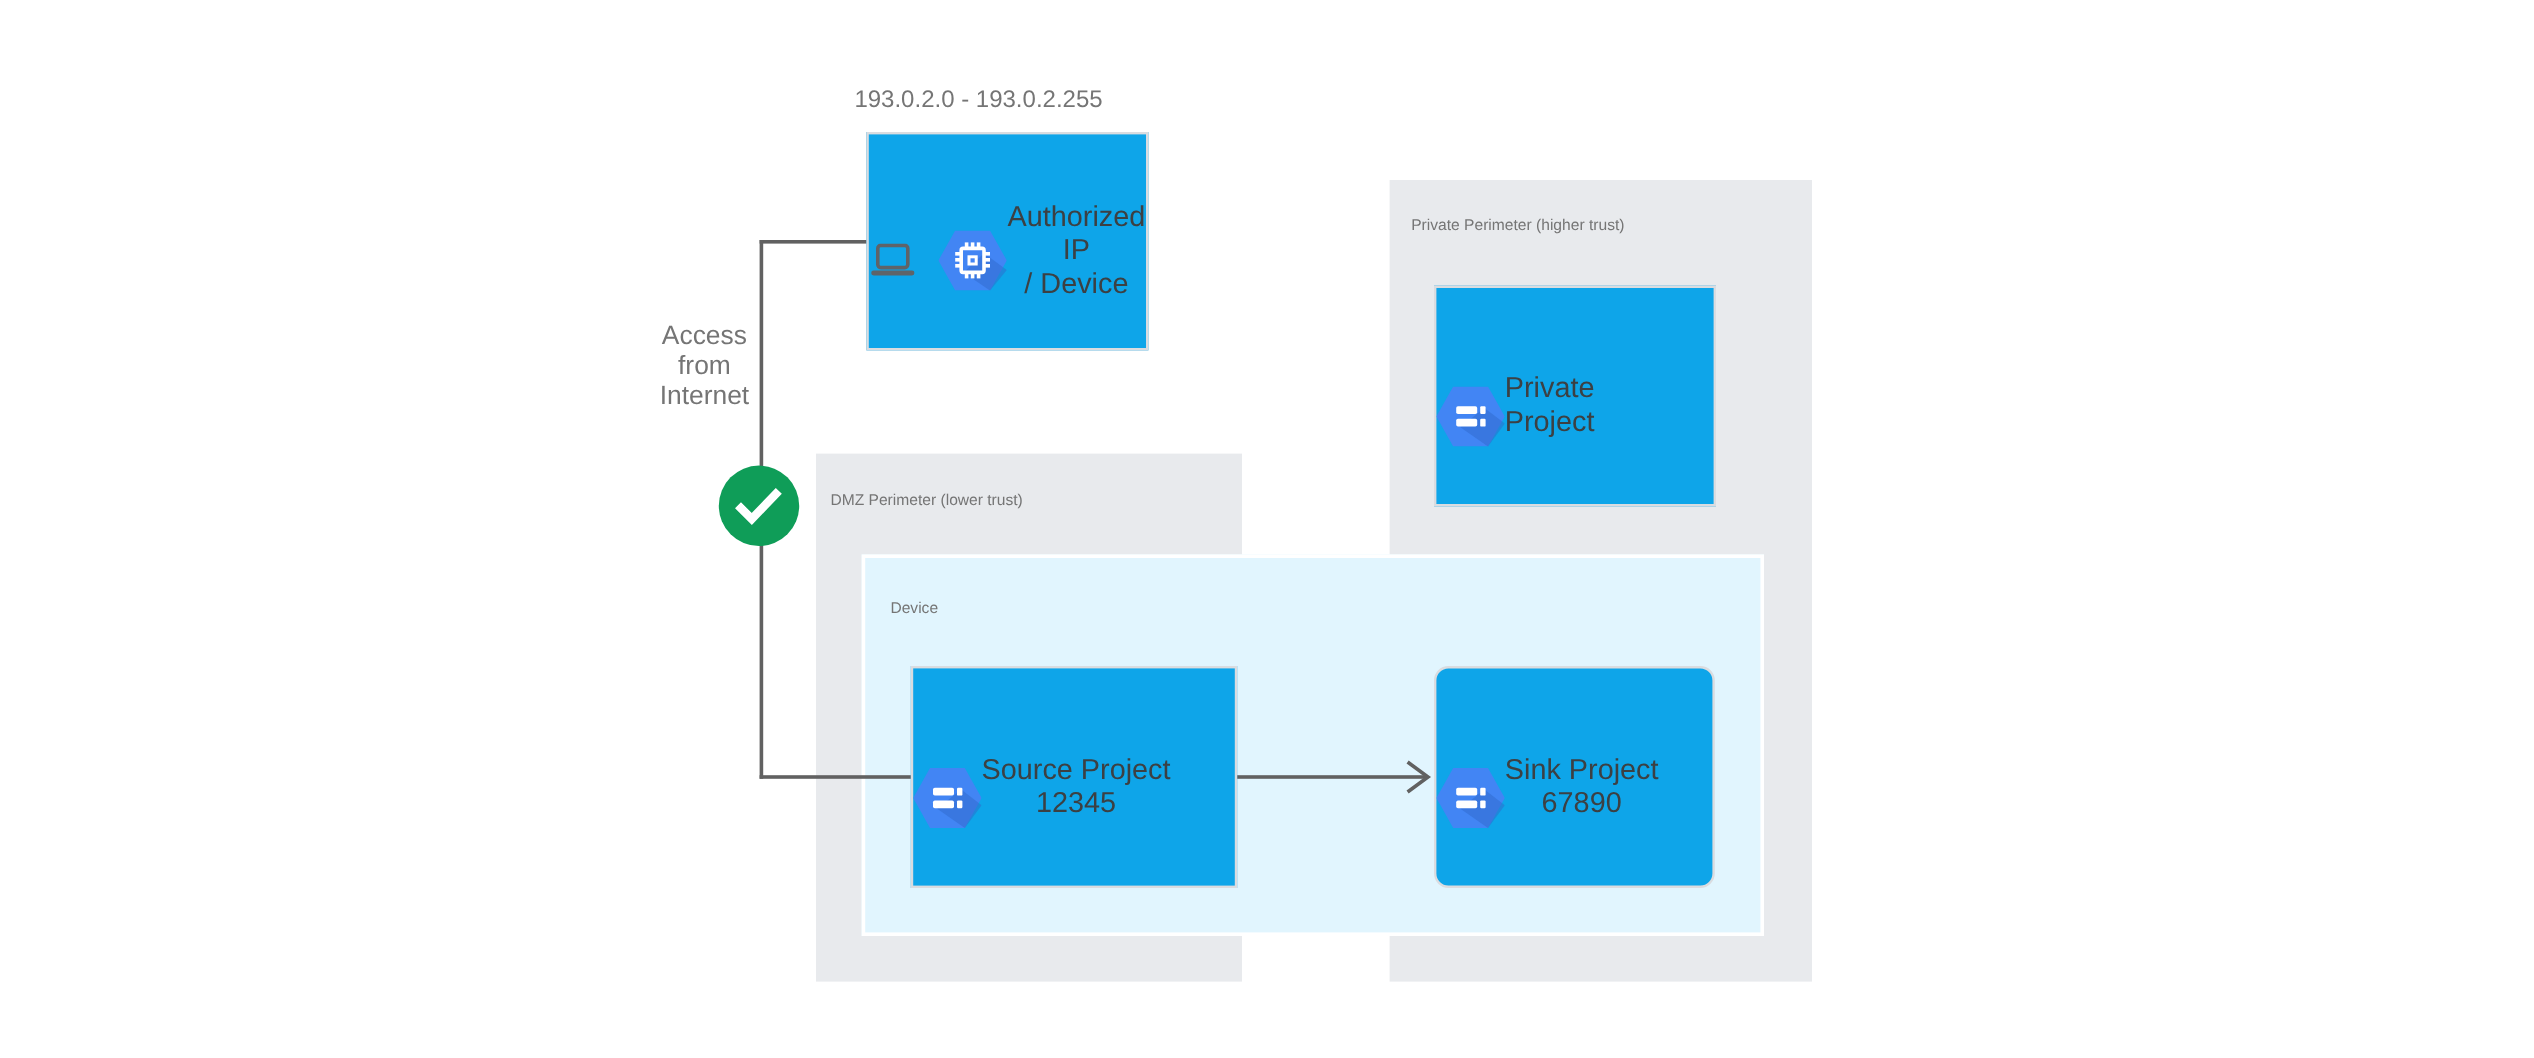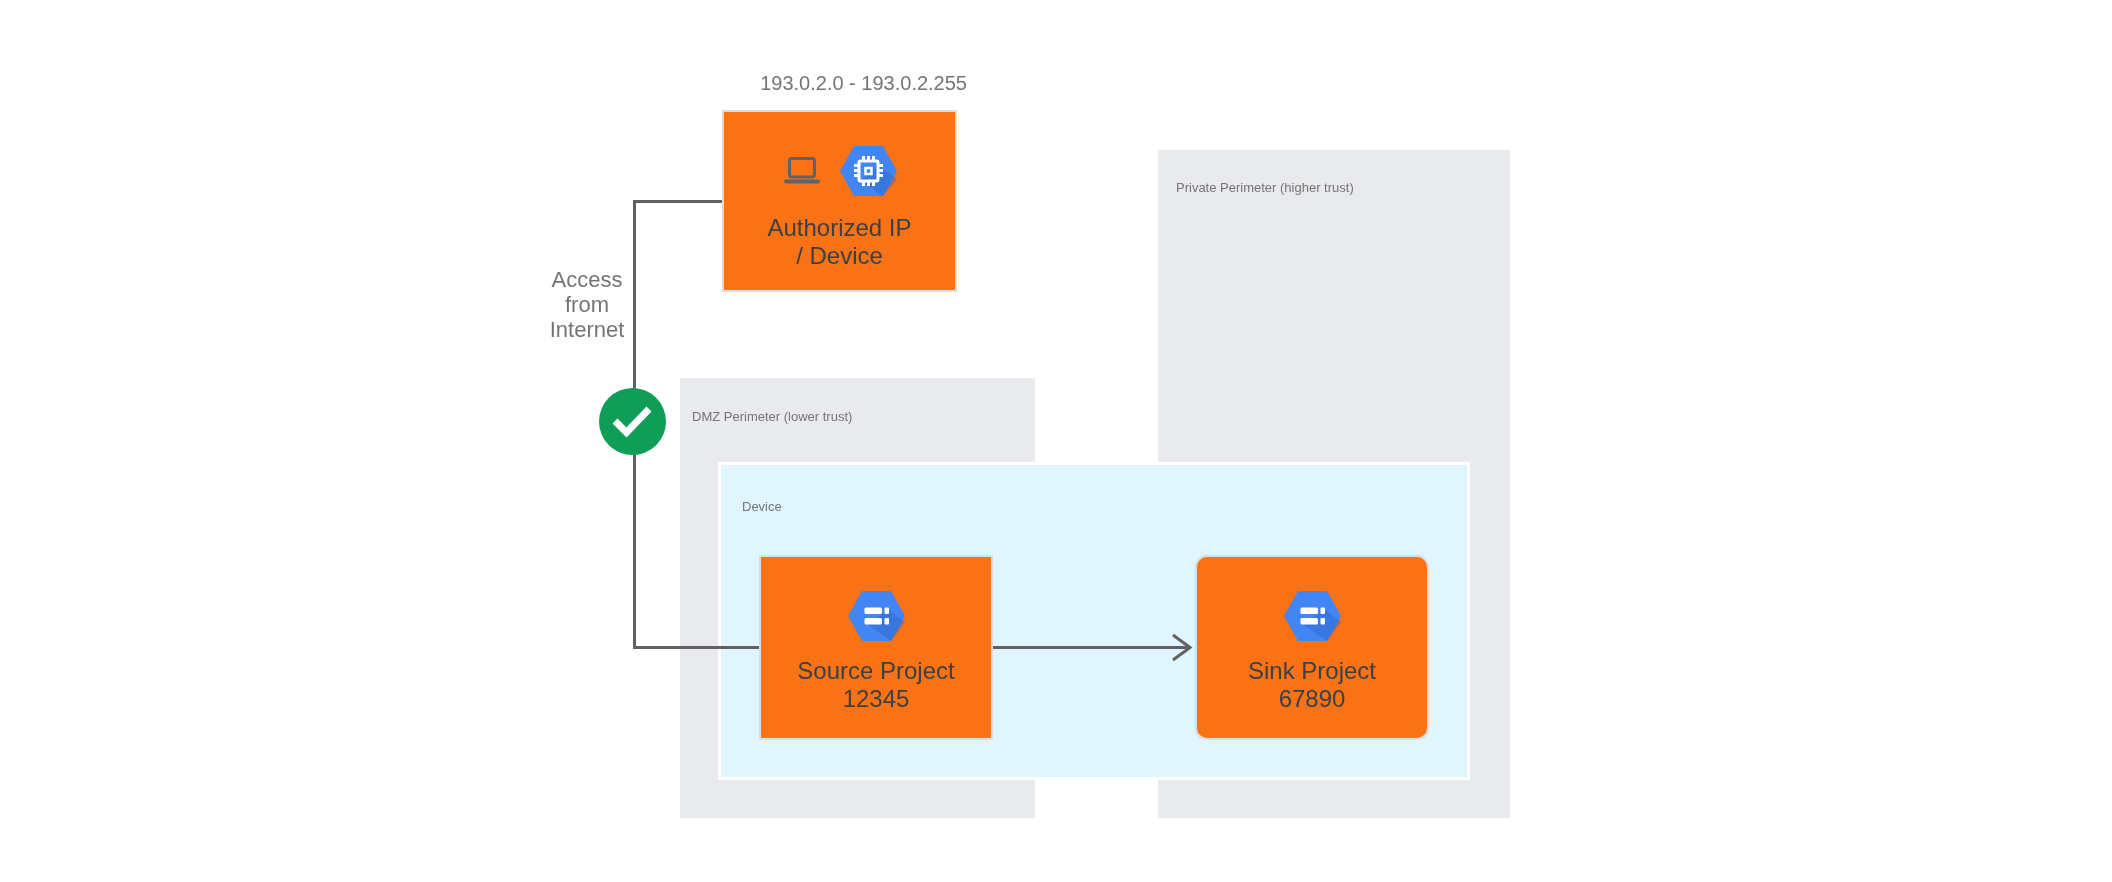--- a/index.html
+++ b/index.html
@@ -55,29 +55,29 @@
 
   .arrowhead {
     position: absolute;
     left: 1167px; top: 632px;
     z-index: 3;
   }
 
   
   .node {
     position: absolute;
-    background: #f97316;
+    background: #0ea5e9;
     border: 2px solid #dadce0;
     display: flex;
-    flex-direction: column;
+    flex-direction: row;
     align-items: center;
     z-index: 4;
   }
   .node-authorized { left: 722px;  top: 110px; width: 235px; height: 182px; }
-  .node-source     { left: 759px;  top: 555px; width: 234px; height: 185px; }
+  .node-source     { left: 759px;  top: 555px; width: 272px; height: 185px; }
   .node-sink       { left: 1195px; top: 555px; width: 234px; height: 185px; border-radius: 12px; }
   .node-private    { left: 1195px; top: 238px; width: 235px; height: 184px; }
 
   .icon-row {
     margin-top: 36px;
     display: flex;
     align-items: center;
     gap: 18px;
     height: 50px;
   }
@@ -90,21 +90,21 @@
     color: #3c4043;
     text-align: center;
     white-space: pre-line;
   }
 
   
   .ip-range-label {
     position: absolute;
     left: 712px; top: 72px;
     width: 255px;
-    text-align: right;
+    text-align: left;
     font-size: 20px;
     color: #757575;
     z-index: 2;
   }
   .access-label {
     position: absolute;
     left: 537px; top: 267px;
     width: 100px;
     text-align: center;
     font-size: 22px;
@@ -186,20 +186,36 @@
           </g>
           <rect x="19" y="15" width="19" height="20" rx="1.5" fill="none" stroke="#ffffff" stroke-width="3"></rect>
           <rect x="25.5" y="22" width="6" height="6" fill="none" stroke="#ffffff" stroke-width="2.5"></rect>
         </svg>
       </span>
     </div>
     <div class="node-label">Authorized IP
 / Device</div>
   </div>
 
+  <div class="node node-private">
+    <span class="node-icon">
+      <svg width="57" height="50" viewBox="0 0 57 50">
+        <polygon points="14,0 43,0 57,25 43,50 14,50 0,25" fill="#4285f4"></polygon>
+        <path d="M40 18 L57 31 L43 50 L20 34 Z" fill="#2f69cc" opacity="0.5"></path>
+        <g fill="#ffffff">
+          <rect x="16.5" y="16.5" width="17.5" height="6.5" rx="1.5"></rect>
+          <rect x="36.5" y="16.5" width="4.5" height="6.5" rx="1"></rect>
+          <rect x="16.5" y="27" width="17.5" height="6.5" rx="1.5"></rect>
+          <rect x="36.5" y="27" width="4.5" height="6.5" rx="1"></rect>
+        </g>
+      </svg>
+    </span>
+    <div class="node-label">Private
+Project</div>
+  </div>
 
   <div class="node node-source">
     <span class="node-icon">
       <svg width="57" height="50" viewBox="0 0 57 50">
         <polygon points="14,0 43,0 57,25 43,50 14,50 0,25" fill="#4285f4"></polygon>
         <path d="M40 18 L57 31 L43 50 L20 34 Z" fill="#2f69cc" opacity="0.5"></path>
         <g fill="#ffffff">
           <rect x="16.5" y="16.5" width="17.5" height="6.5" rx="1.5"></rect>
           <rect x="36.5" y="16.5" width="4.5" height="6.5" rx="1"></rect>
           <rect x="16.5" y="27" width="17.5" height="6.5" rx="1.5"></rect>

